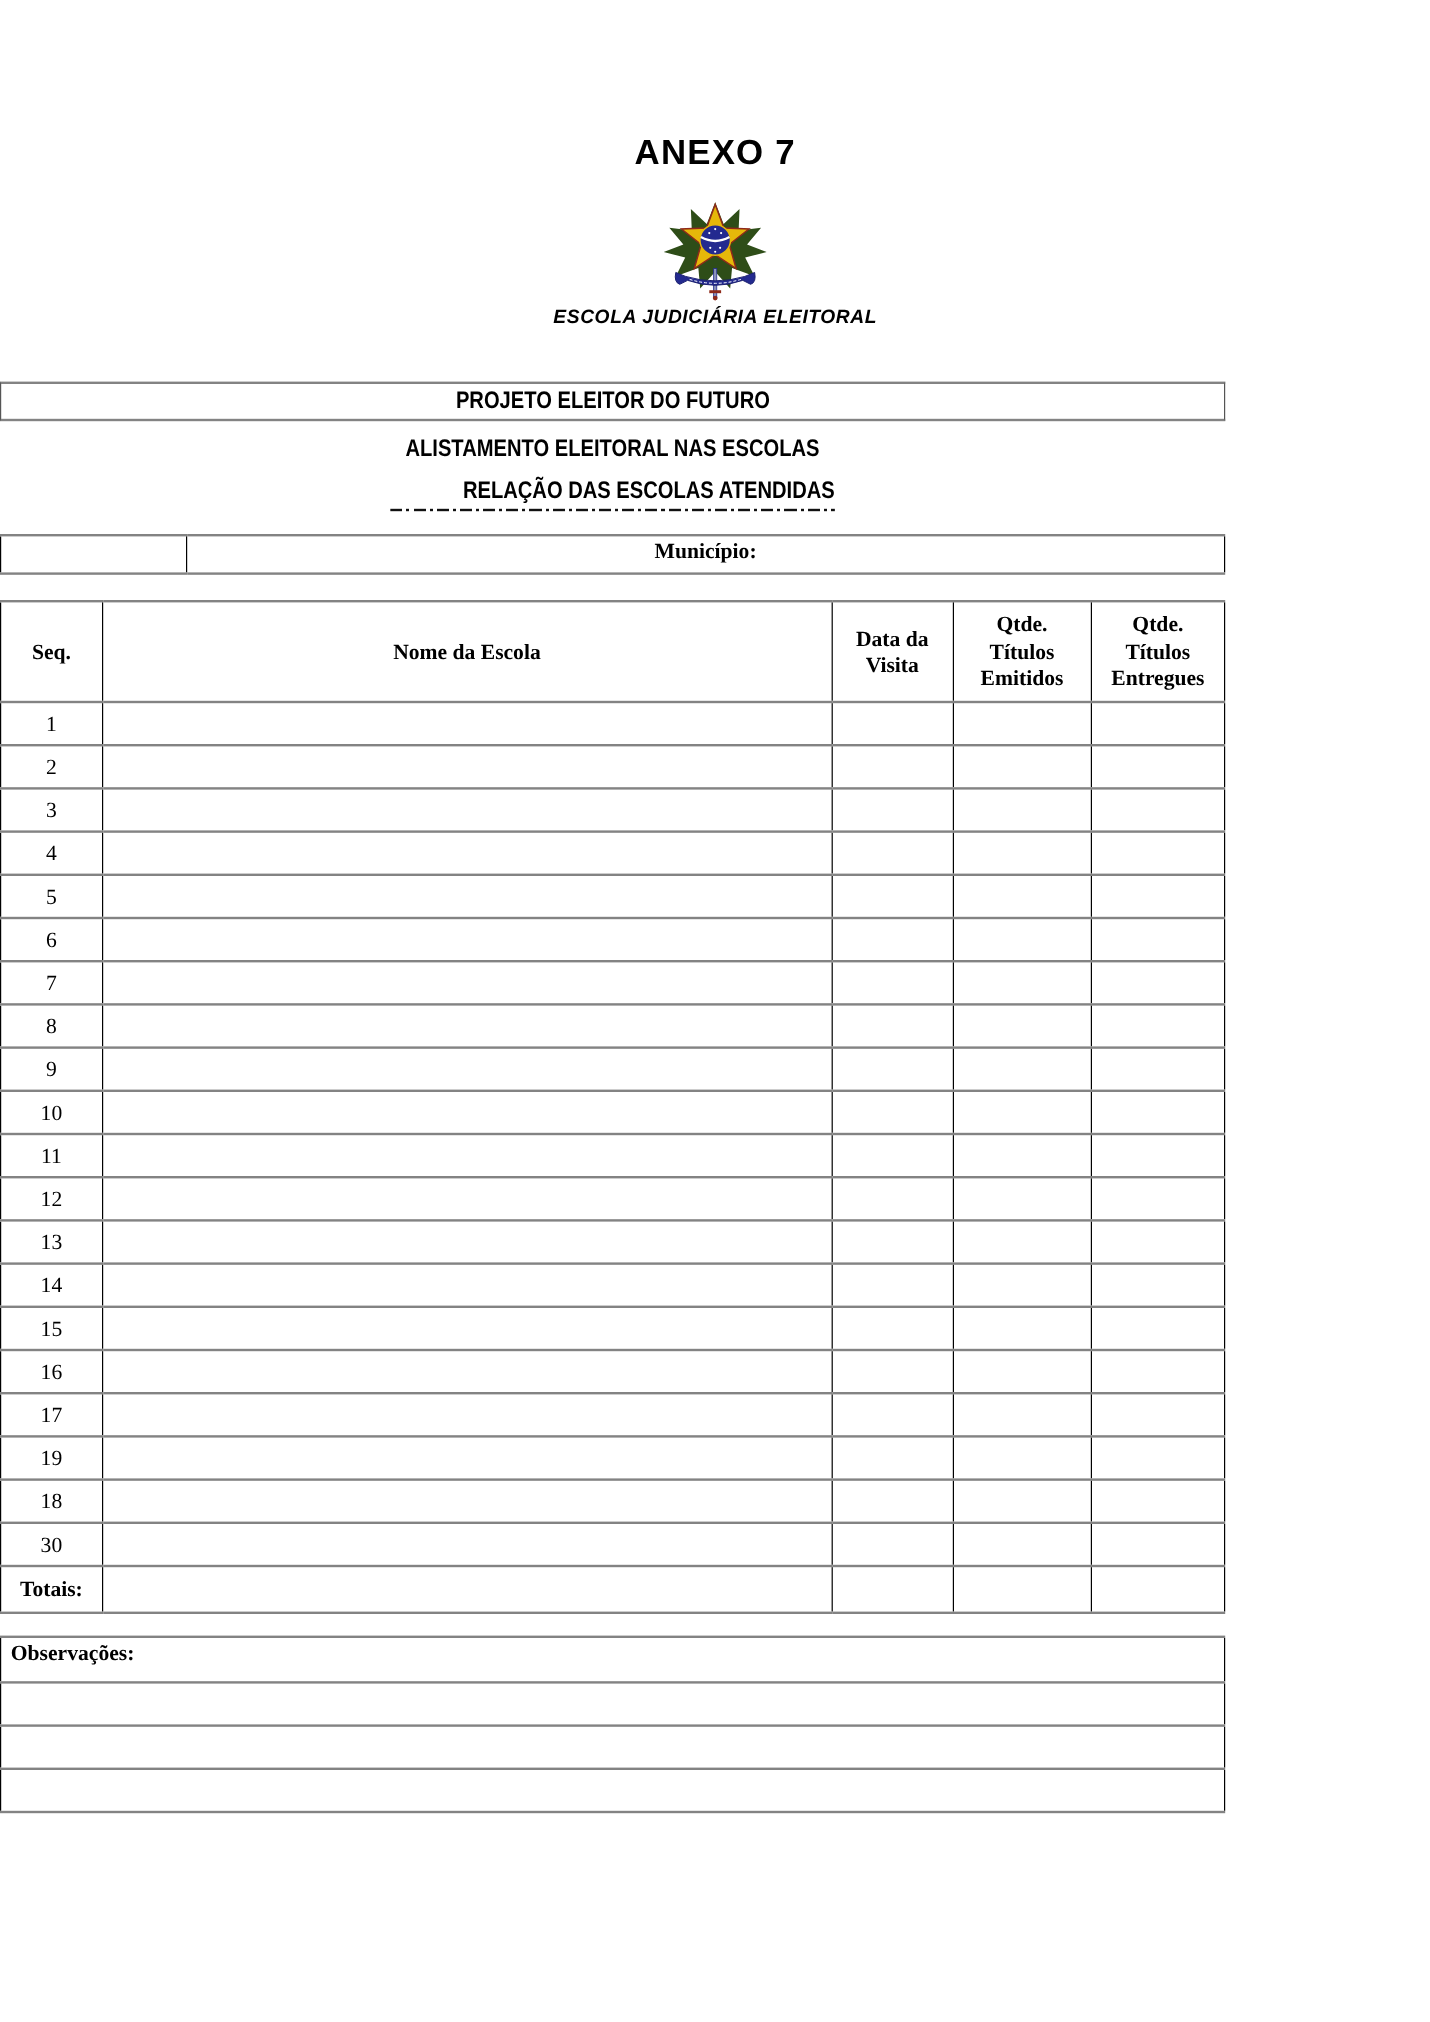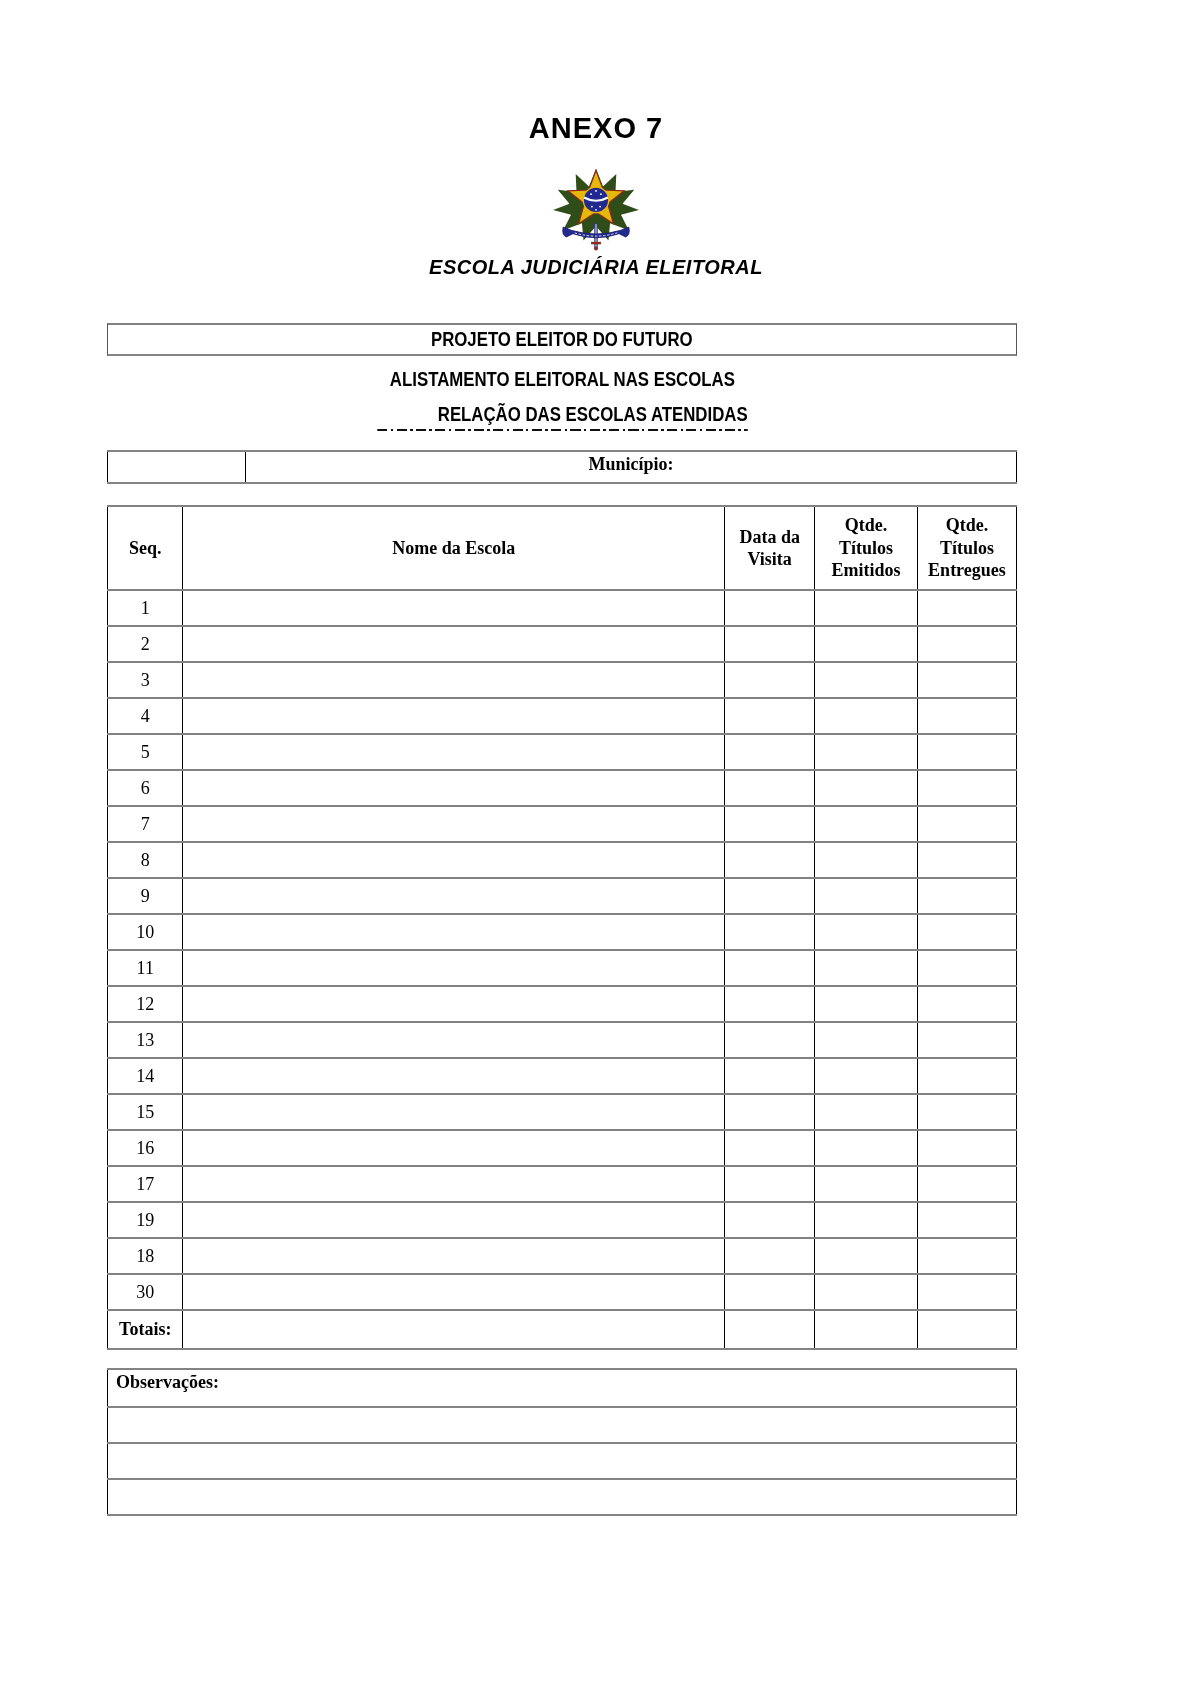--- a/index.html
+++ b/index.html
@@ -30,26 +30,26 @@
     font-family: "Liberation Serif", serif;
     font-weight: bold;
     font-size: 20px;
   }
   .org2 {
     margin-top: 1px;
     text-align: center;
     font-family: "Liberation Sans", sans-serif;
     font-weight: bold;
     font-style: italic;
-    font-size: 20px;
+    font-size: 16px;
     letter-spacing: 0.5px;
   }
 
   
-  .content { margin-left: 107px; width: 910px; }
+  .content { width: 1021px; }
 
   .condensed {
     display: inline-block;
     font-family: "Liberation Sans", sans-serif;
     font-weight: bold;
     transform: scaleX(0.84);
     white-space: nowrap;
   }
 
   .projeto-box {

